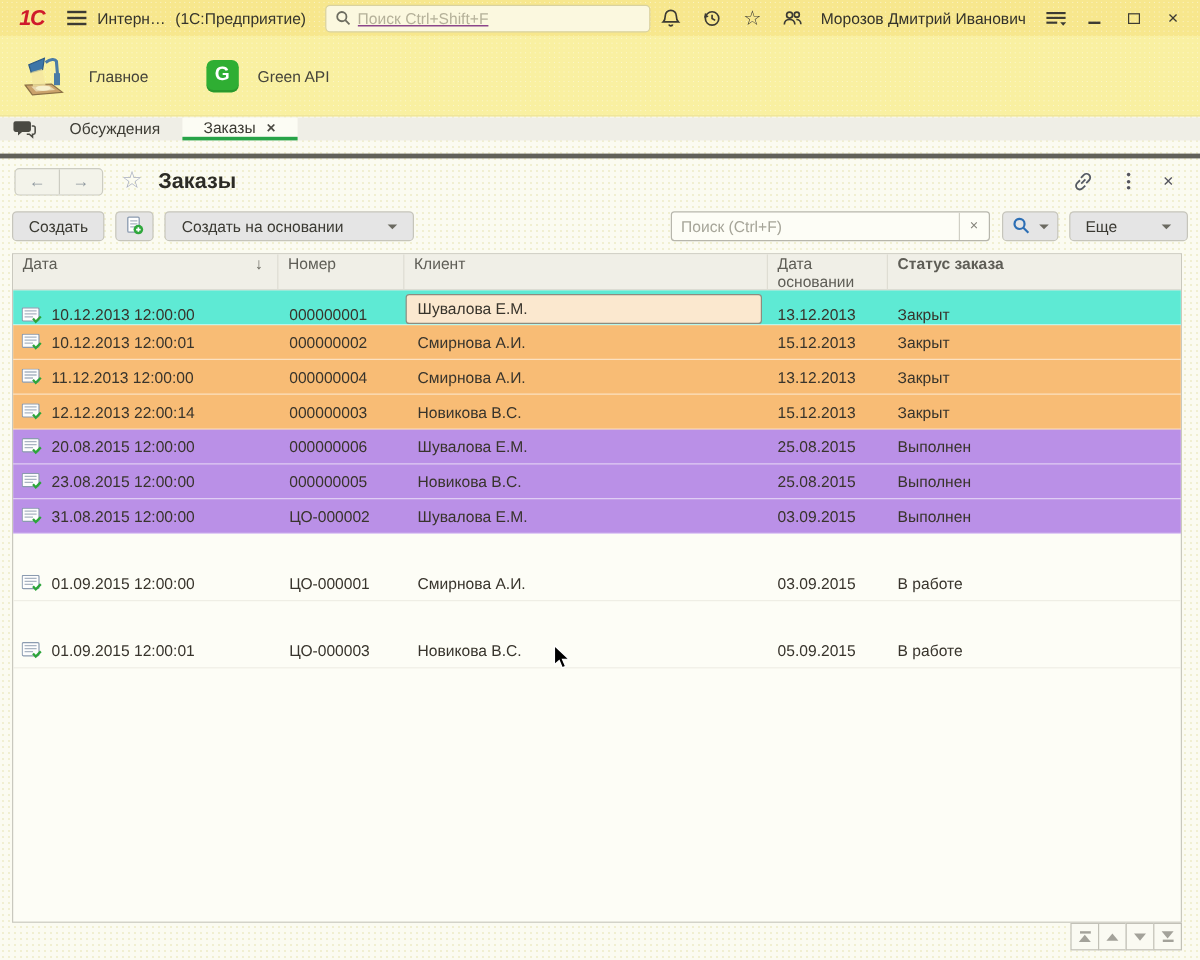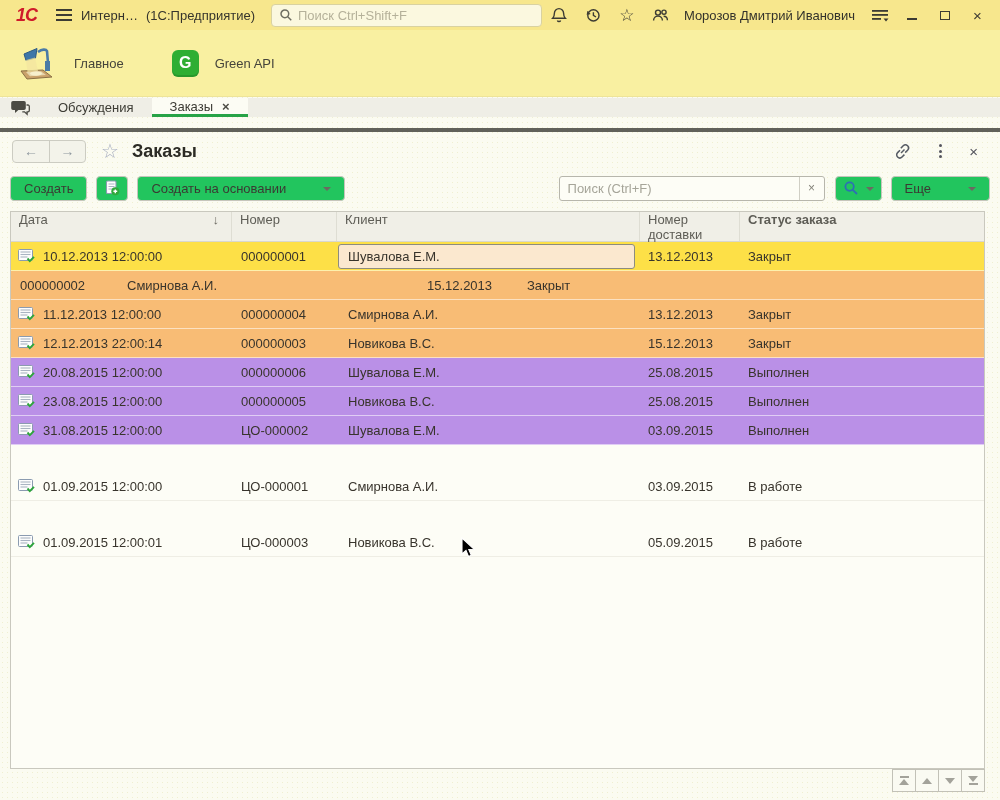--- a/index.html
+++ b/index.html
@@ -17,21 +17,21 @@
   .titlebar { position:absolute; top:0; left:0; right:0; height:30px; background:#f7e78d;
     background-image:radial-gradient(rgba(255,255,255,.55) 20%, rgba(0,0,0,0) 23%); background-size:4px 4px;
     display:flex; align-items:center; padding:0 6px; }
   .logo { font-weight:bold; font-style:italic; font-size:18px; color:#cf1b2b; letter-spacing:-1px; padding:0 10px; }
   .hamburger { width:34px; display:flex; flex-direction:column; gap:3px; align-items:center; padding:0 9px; }
   .hamburger i { display:block; width:16px; height:2px; background:#3c3b33; }
   .app-title { color:#35342c; white-space:nowrap; }
   .app-suffix { margin-left:8px; color:#35342c; white-space:nowrap; }
   .tsearch { margin-left:16px; width:300px; height:23px; border:1px solid #d9d2a0; border-radius:4px;
     background:#fbf8df; display:flex; align-items:center; padding:0 7px; gap:5px; }
-  .tsearch input { flex:1; border:none; outline:none; background:transparent; font:inherit; color:#4d7c0f; }
+  .tsearch input { flex:1; border:none; outline:none; background:transparent; font:inherit; color:#701a75;text-decoration:underline; }
   .tsearch input::placeholder { color:#b5b19a; }
   .tb-right { margin-left:auto; display:flex; align-items:center; }
   .tb-icon { width:34px; height:28px; display:flex; align-items:center; justify-content:center; color:#3c3b33; }
   .star-glyph { font-size:17px; line-height:1; color:#3c3b33; }
   .user { margin:0 10px 0 6px; color:#33322b; white-space:nowrap; }
   .menu-icon { width:30px; }
   .wc { width:33px; height:28px; display:flex; align-items:center; justify-content:center; color:#3c3b33; font-size:13px; }
   .wc-min i { display:block; width:10px; height:2px; background:#3c3b33; margin-top:8px; }
   .wc-max i { display:block; width:10px; height:9px; border:1.5px solid #3c3b33; }
   .wc-close { font-size:15px; }
@@ -61,21 +61,21 @@
   .fav { margin-left:15px; font-size:20px; color:#aab0c2; line-height:1; }
   .ptitle { margin-left:13px; font-size:18px; font-weight:bold; color:#2c2b25; }
   .ph-right { margin-left:auto; display:flex; align-items:center; gap:27px; padding-right:10px; }
   .kebab { display:flex; flex-direction:column; gap:2.5px; }
   .kebab i { width:3px; height:3px; border-radius:50%; background:#55555e; }
   .ph-close { color:#55555e; font-size:15px; }
 
   
   .list-toolbar { position:absolute; top:173px; left:0; right:0; height:30px; display:flex; align-items:center; padding:0 10px; }
   .btn { height:25px; display:inline-flex; align-items:center; gap:7px; padding:0 13px;
-    background:#22c55e; border:1px solid #c6c5bb; border-radius:4px; color:#3b3a33; white-space:nowrap; }
+    background:#e5e5e5; border:1px solid #c6c5bb; border-radius:4px; color:#3b3a33; white-space:nowrap; }
   .btn + .btn { margin-left:9px;gap:37px; }
   .btn.icon-only { padding:0 7px; }
   .caret { width:0; height:0; border-left:4px solid transparent; border-right:4px solid transparent; border-top:4px solid #6b6a61; margin-top:1px; }
   .lt-right { margin-left:auto; display:flex; align-items:center; }
   .lsearch { width:266px; height:25px; border:1px solid #b7b6ac; border-radius:3px; background:#fdfdf6; display:flex; align-items:stretch; overflow:hidden; }
   .lsearch input { flex:1; border:none; outline:none; background:transparent; font:inherit; padding:0 8px; color:#55534a; }
   .lsearch input::placeholder { color:#a6a599; }
   .lsearch .clr { width:25px; border-left:1px solid #d0cfc5; display:flex; align-items:center; justify-content:center; color:#84837a; font-size:12px; }
   .mag-btn { margin-left:10px; }
   .more-btn { margin-left:11px; }
@@ -88,21 +88,21 @@
   .th:last-child { border-right:none; }
   .th-date { width:221px; justify-content:space-between; }
   .th-number { width:105px; }
   .th-client { width:303px; }
   .th-delivery { width:100px; }
   .th-status { flex:1;font-weight:bold; }
   .sort-glyph { color:#6b6a62; margin-right:4px; }
 
   .trow { display:flex; align-items:center; height:29px; border-bottom:1px solid rgba(255,255,255,.55); }
   .v-orange { background:#f8bc75; }
-  .v-orange-current { background:#fde047; }
+  .v-orange-current { background:#5eead4;align-items:flex-end; }
   .v-purple { background:#ba90e7; }
   .v-plain { background:transparent; border-bottom-color:#efeee5;margin-top:27px; }
   .cell { overflow:hidden; white-space:nowrap; }
   .c-date { width:221px; display:flex; align-items:center; gap:8px; padding-left:7px; }
   .c-number { width:105px; padding-left:9px; }
   .c-client { width:303px; display:flex; align-items:center; }
   .client-box { display:block; flex:1; margin:0 5px 0 1px; padding:0 9px; line-height:23px; border:1px solid transparent; border-radius:3px; }
   .client-box.focused { border-color:#8d8c7f; background:#fbe8cf; }
   .c-delivery { width:100px; padding-left:8px; }
   .c-status { flex:1; padding-left:8px; }
@@ -282,21 +282,21 @@
       <span>Дата</span>
       <span class="sort-glyph">↓</span>
     </span>
     <span class="th th-number">
         <span>Номер</span>
       </span>
     <span class="th th-client">
         <span>Клиент</span>
       </span>
     <span class="th th-delivery">
-        <span>Номер доставки</span>
+        <span>Дата основании</span>
       </span>
     <span class="th th-status">
         <span>Статус заказа</span>
       </span>
   </div>
   <div>
       <div class="trow v-orange-current current">
     <span class="cell c-date">
       <svg class="doc-icon" width="17" height="14" viewBox="0 0 17 14">
         <rect x="0.5" y="0.5" width="14" height="11" rx="1" fill="#fdfdfd" stroke="#8b9bb0" stroke-width="1"></rect>
@@ -308,20 +308,30 @@
       <span>10.12.2013 12:00:00</span>
     </span>
     <span class="cell c-number">000000001</span>
     <span class="cell c-client">
       <span class="client-box focused">Шувалова Е.М.</span>
     </span>
     <span class="cell c-delivery">13.12.2013</span>
     <span class="cell c-status">Закрыт</span>
   </div>
       <div class="trow v-orange">
+    <span class="cell c-date">
+      <svg class="doc-icon" width="17" height="14" viewBox="0 0 17 14">
+        <rect x="0.5" y="0.5" width="14" height="11" rx="1" fill="#fdfdfd" stroke="#8b9bb0" stroke-width="1"></rect>
+        <line x1="2.5" y1="3" x2="12.5" y2="3" stroke="#a9b4c2" stroke-width="1.1"></line>
+        <line x1="2.5" y1="5.5" x2="12.5" y2="5.5" stroke="#a9b4c2" stroke-width="1.1"></line>
+        <line x1="2.5" y1="8" x2="9.5" y2="8" stroke="#a9b4c2" stroke-width="1.1"></line>
+        <path d="M9.5 9.5 l2.3 2.6 L16 7.8" fill="none" stroke="#2ca53a" stroke-width="1.9"></path>
+      </svg>
+      <span>10.12.2013 12:00:01</span>
+    </span>
     <span class="cell c-number">000000002</span>
     <span class="cell c-client">
       <span class="client-box">Смирнова А.И.</span>
     </span>
     <span class="cell c-delivery">15.12.2013</span>
     <span class="cell c-status">Закрыт</span>
   </div>
       <div class="trow v-orange">
     <span class="cell c-date">
       <svg class="doc-icon" width="17" height="14" viewBox="0 0 17 14">

